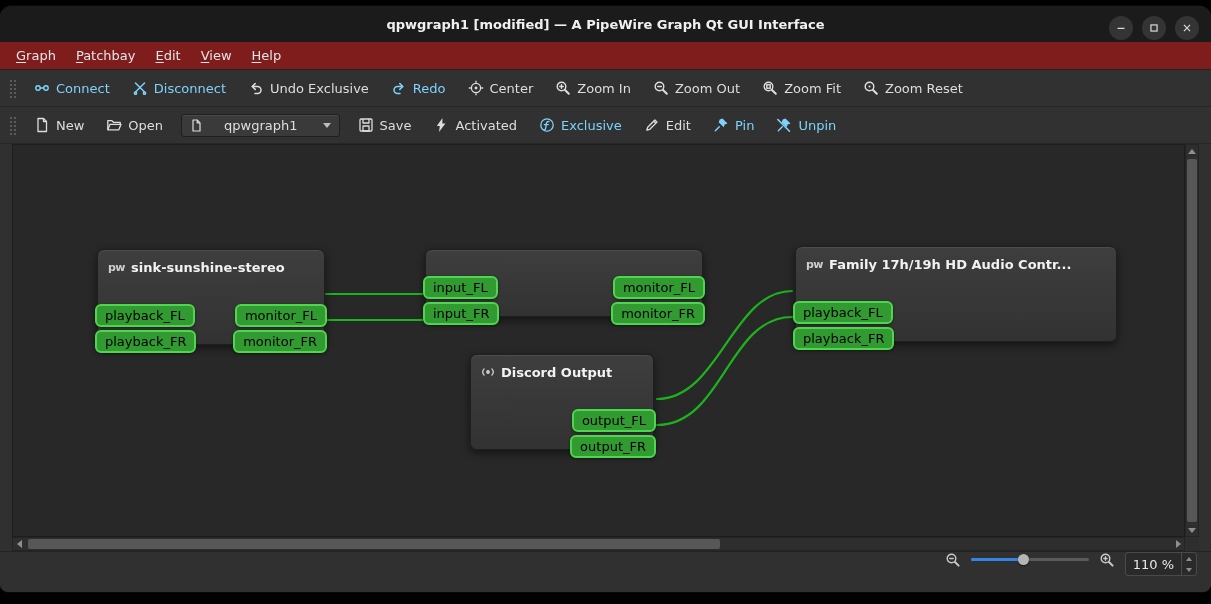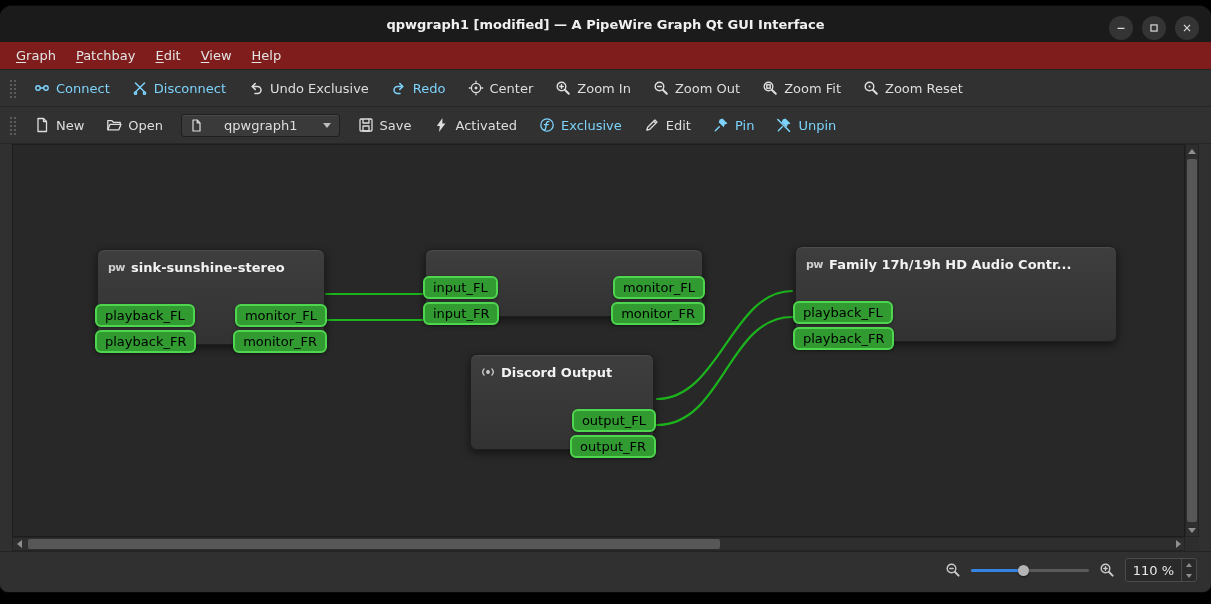--- a/index.html
+++ b/index.html
@@ -58,21 +58,21 @@
   .corner{position:absolute;right:0;bottom:0;width:14px;height:14px;background:#2e2e2e;}
   .sb-arrow{position:absolute;width:12px;height:12px;display:flex;align-items:center;justify-content:center;}
   .tri-up{width:0;height:0;border-left:4px solid transparent;border-right:4px solid transparent;border-bottom:5px solid #8f8f8f;}
   .tri-down{width:0;height:0;border-left:4px solid transparent;border-right:4px solid transparent;border-top:5px solid #8f8f8f;}
   .tri-left{width:0;height:0;border-top:4px solid transparent;border-bottom:4px solid transparent;border-right:5px solid #8f8f8f;}
   .tri-right{width:0;height:0;border-top:4px solid transparent;border-bottom:4px solid transparent;border-left:5px solid #8f8f8f;}
   .v-handle{position:absolute;left:1px;right:1px;top:14px;bottom:14px;background:#575757;border-radius:2px;}
   .h-handle{position:absolute;top:1px;bottom:1px;left:15px;width:692px;background:#575757;border-radius:2px;}
   
   .statusbar{height:36px;background:#303030;border-top:1px solid #232323;display:flex;
-    align-items:center;justify-content:flex-end;padding:0 14px;gap:10px;}
+    align-items:flex-start;justify-content:flex-end;padding:0 14px;gap:10px;}
   .sb-ic{color:#c9c9c9;display:flex;}
   .slider{position:relative;width:118px;height:14px;}
   .slider .track{position:absolute;left:0;right:0;top:6px;height:3px;background:#5a5a5a;border-radius:2px;}
   .slider .fill{position:absolute;left:0;top:6px;height:3px;width:52px;background:#3584e4;border-radius:2px;}
   .slider .knob{position:absolute;left:47px;top:2px;width:11px;height:11px;border-radius:50%;
     background:#b4b4b4;box-shadow:0 1px 2px rgba(0,0,0,.5);}
   .spinbox{display:flex;align-items:stretch;background:#2a2a2a;border:1px solid #4a4a4a;border-radius:3px;height:22px;}
   .spin-val{font-size:13px;color:#e8e8e8;display:flex;align-items:center;padding:0 7px;}
   .spin-btns{display:flex;flex-direction:column;border-left:1px solid #4a4a4a;width:14px;}
   .spin-btns > div{flex:1;display:flex;align-items:center;justify-content:center;}

